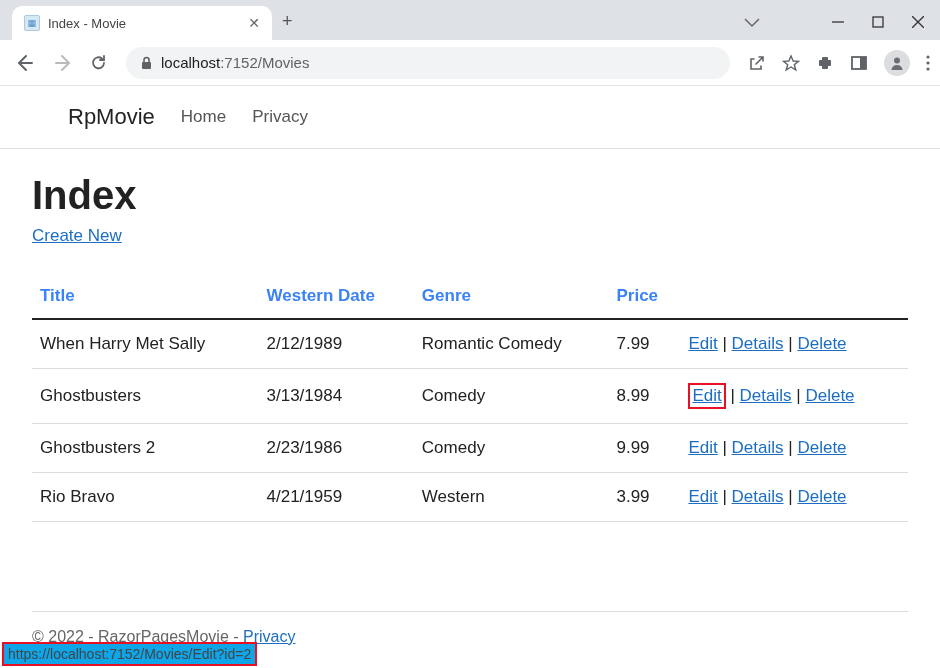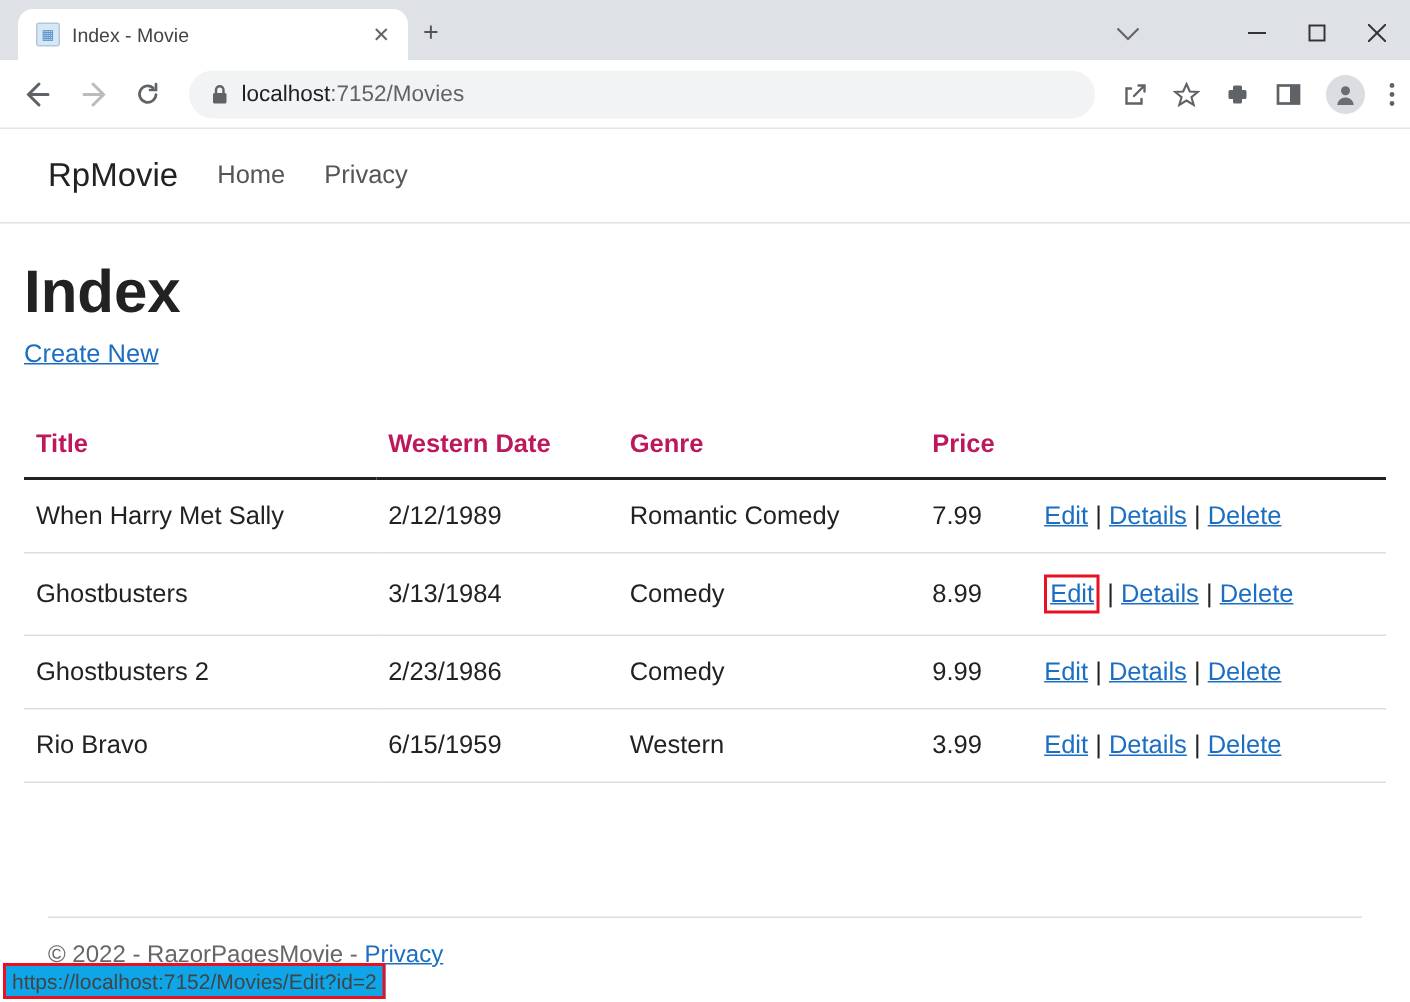--- a/index.html
+++ b/index.html
@@ -23,30 +23,30 @@
     .addr { flex: 1; background: #f1f3f4; border-radius: 20px; height: 32px; display: flex; align-items: center; padding: 0 14px; gap: 8px; font-size: 15px; color: #5f6368; margin: 0 6px; }
     .addr .lock { font-size: 12px; }
     .addr .host { color: #202124; }
     .addr .path { color: #5f6368; }
     .url-icons { display: flex; gap: 16px; align-items: center; color: #5f6368; }
     .url-icons span, .url-icons svg { cursor: pointer; }
     .avatar { width: 26px; height: 26px; background: #dbdde0; border-radius: 50%; display: flex; align-items: center; justify-content: center; color: #6a6d72; font-size: 14px;}
     
     
     .page-nav { display: flex; align-items: center; padding: 18px 32px; gap: 26px; border-bottom: 1px solid #e0e0e0; }
-    .brand { font-size: 22px; color: #222; }
+    .brand { font-size: 22px; color: #222; margin-left: 36px; }
     .page-nav a { color: #555; text-decoration: none; font-size: 17px; }
     
     
-    .content { padding: 24px 16px; }
+    .content { padding: 24px 32px; }
     h1 { font-size: 40px; font-weight: 600; color: #222; margin-bottom: 8px; }
     .create-link { color: #1b6ec2; text-decoration: underline; font-size: 17px; }
     
     table { width: 100%; border-collapse: collapse; margin-top: 28px; font-size: 17px; }
-    th { text-align: left; padding: 12px 8px; font-weight: 700; color: #be185d; border-bottom: 2px solid #222; }
+    th { text-align: left; padding: 12px 8px; font-weight: 700; color: #3b82f6; border-bottom: 2px solid #222; }
     td { padding: 14px 8px; border-bottom: 1px solid #ddd; color: #222; }
     .actions a { color: #1b6ec2; }
     .actions .sep { color: #222; }
     .highlight { border: 2.5px solid #e81123; padding: 1px 2px; display: inline-block; }
     
     
     .footer { position: absolute; bottom: 22px; left: 32px; right: 32px; border-top: 1px solid #ddd; padding-top: 16px; color: #666; font-size: 16px; }
     .footer a { color: #1b6ec2; text-decoration: underline; }
     
     
@@ -190,21 +190,21 @@
         </tr>
         <tr>
           <td>Ghostbusters 2</td>
           <td>2/23/1986</td>
           <td>Comedy</td>
           <td>9.99</td>
           <td class="actions"><a href="#">Edit</a><span class="sep"> | </span><a href="#">Details</a><span class="sep"> | </span><a href="#">Delete</a></td>
         </tr>
         <tr>
           <td>Rio Bravo</td>
-          <td>6/15/1959</td>
+          <td>4/21/1959</td>
           <td>Western</td>
           <td>3.99</td>
           <td class="actions"><a href="#">Edit</a><span class="sep"> | </span><a href="#">Details</a><span class="sep"> | </span><a href="#">Delete</a></td>
         </tr>
       </tbody>
   </table>
 </div>
 
 <div class="footer">
   <span>© 2022 - RazorPagesMovie - </span><a href="#">Privacy</a>

